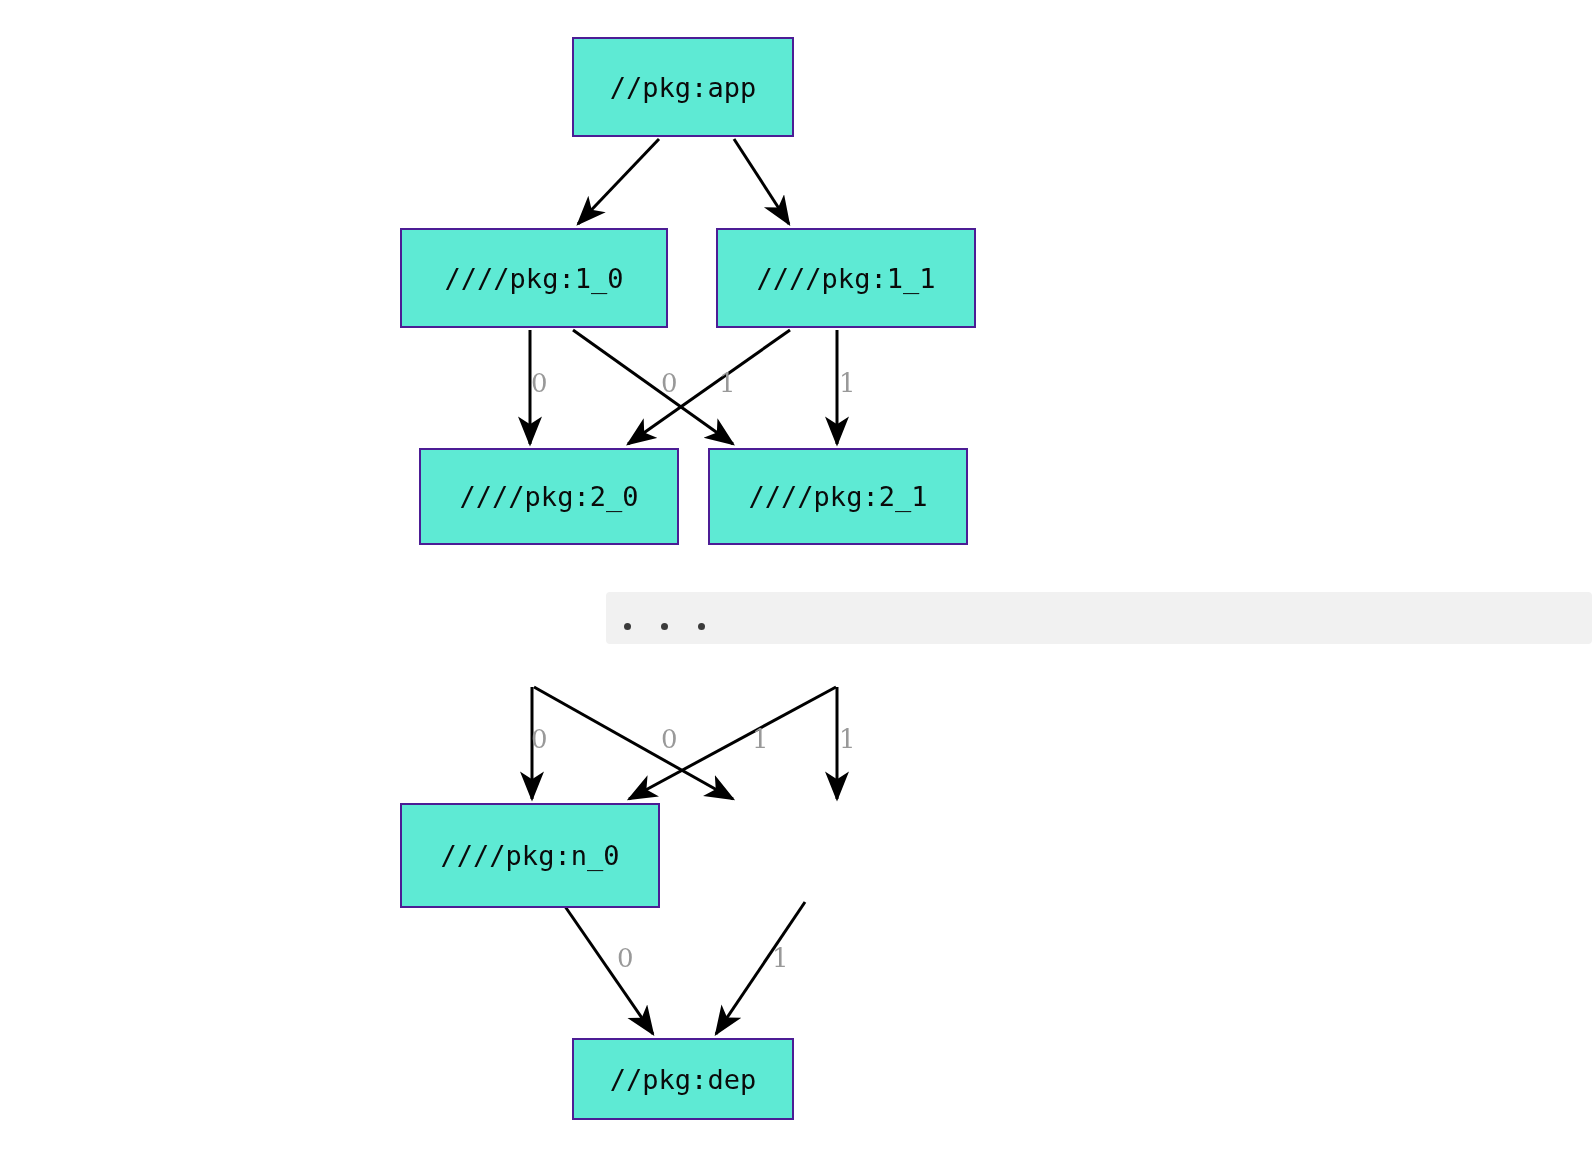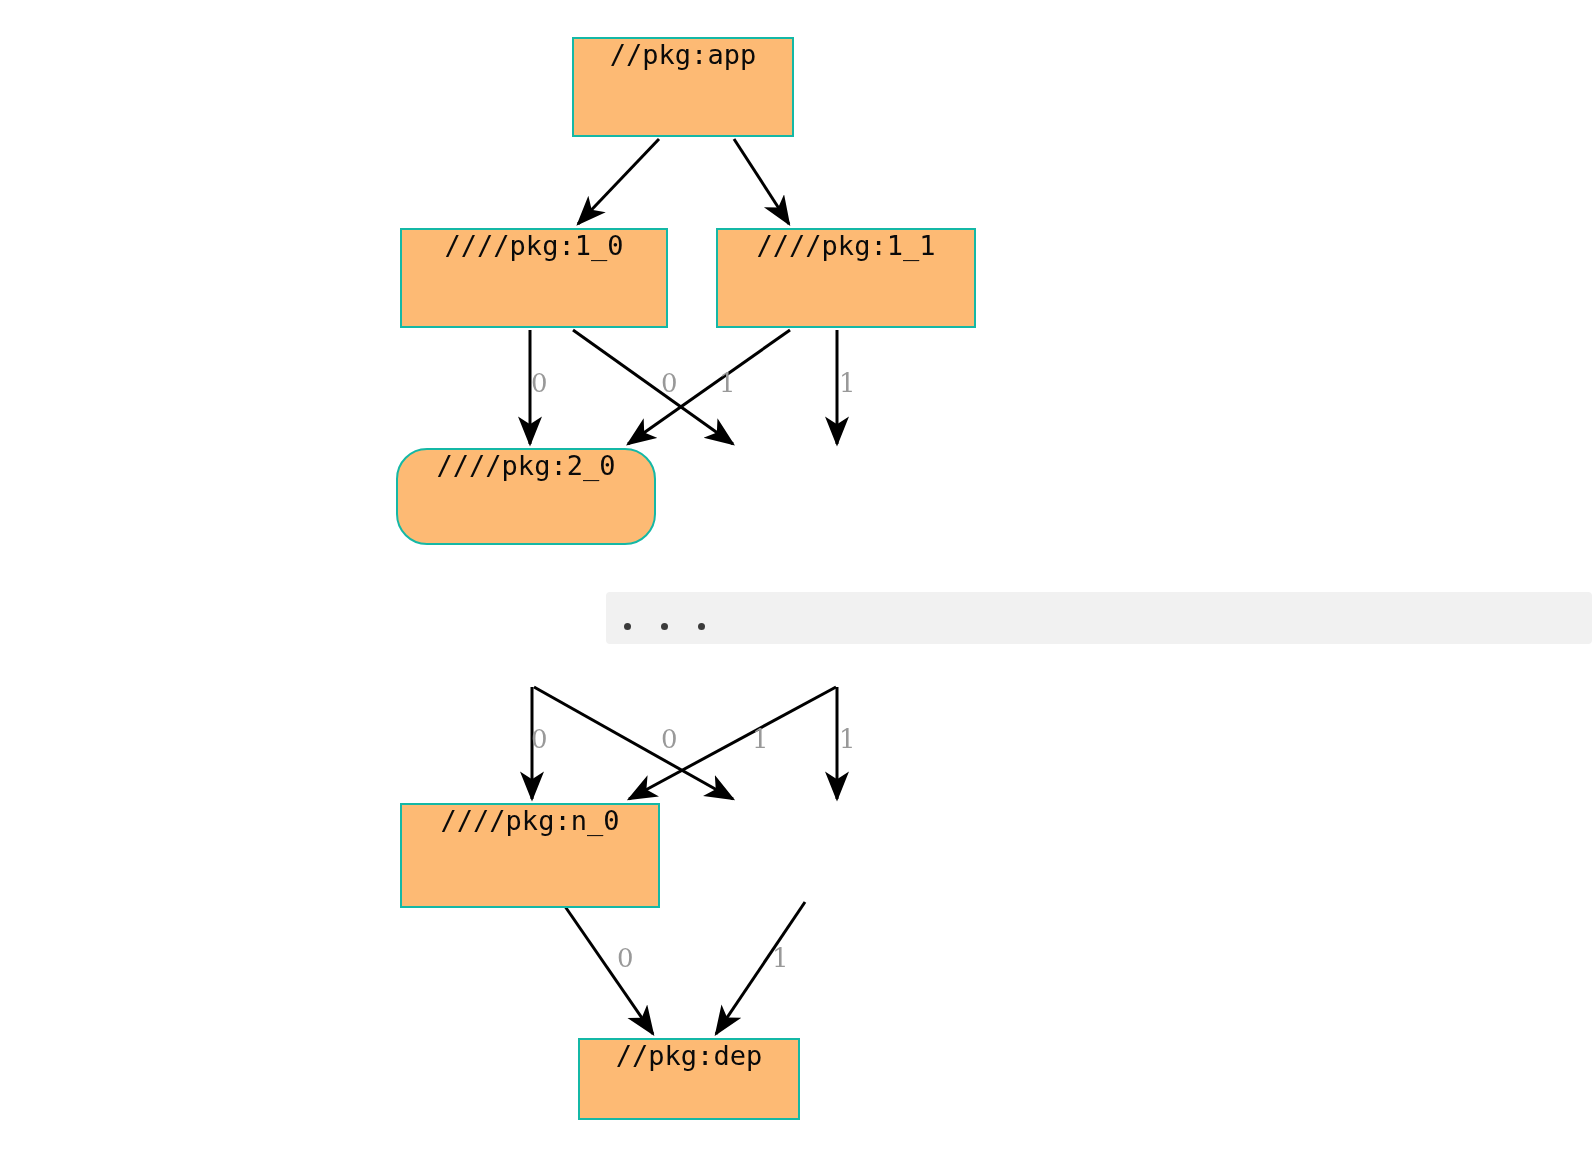--- a/index.html
+++ b/index.html
@@ -23,23 +23,24 @@
     position: absolute;
     left: 0;
     top: 0;
     width: 1592px;
     height: 1162px;
     pointer-events: none;
   }
   .node {
     position: absolute;
     box-sizing: border-box;
-    background: #fdba74;
-    border: 2px solid #14b8a6;
+    background: #5eead4;
+    border: 2px solid #4c1d95;
     display: flex;
+    align-items: center;
     justify-content: center;
     z-index: 2;
   }
   .node-label {
     font-family: "DejaVu Sans Mono", "Liberation Mono", monospace;
     font-size: 27px;
     color: #0a0a0a;
     letter-spacing: 0px;
     white-space: nowrap;
   }
@@ -105,39 +106,42 @@
   </div>
 
   <div class="node" style="left:400px; top:228px; width:268px; height:100px;">
     <span class="node-label">////pkg:1_0</span>
   </div>
 
   <div class="node" style="left:708px; top:228px; width:260px; height:100px;margin-left:8px;">
     <span class="node-label">////pkg:1_1</span>
   </div>
 
-  <div class="node" style="left:396px; top:448px; width:260px; height:97px;border-radius:31px;">
+  <div class="node" style="left:419px; top:448px; width:260px; height:97px;">
     <span class="node-label">////pkg:2_0</span>
   </div>
 
+  <div class="node" style="left:708px; top:448px; width:260px; height:97px;">
+    <span class="node-label">////pkg:2_1</span>
+  </div>
 
   <div class="ellipsis-band" style="left:606px; top:592px; width:986px; height:52px;">
     <div class="ellipsis-dots">
       <span class="ellipsis-dot"></span>
       <span class="ellipsis-dot"></span>
       <span class="ellipsis-dot"></span>
     </div>
   </div>
 
   <div class="node" style="left:400px; top:803px; width:260px; height:105px;">
     <span class="node-label">////pkg:n_0</span>
   </div>
 
 
-  <div class="node" style="left:572px; top:1038px; width:222px; height:82px;margin-left:6px;">
+  <div class="node" style="left:572px; top:1038px; width:222px; height:82px;">
     <span class="node-label">//pkg:dep</span>
   </div>
 
   <div id="edge-label-layer">
       <span class="edge-label" style="left: 531px; top: 368px;">0</span>
       <span class="edge-label" style="left: 661px; top: 368px;">0</span>
       <span class="edge-label" style="left: 719px; top: 368px;">1</span>
       <span class="edge-label" style="left: 839px; top: 368px;">1</span>
       <span class="edge-label" style="left: 531px; top: 724px;">0</span>
       <span class="edge-label" style="left: 661px; top: 724px;">0</span>

